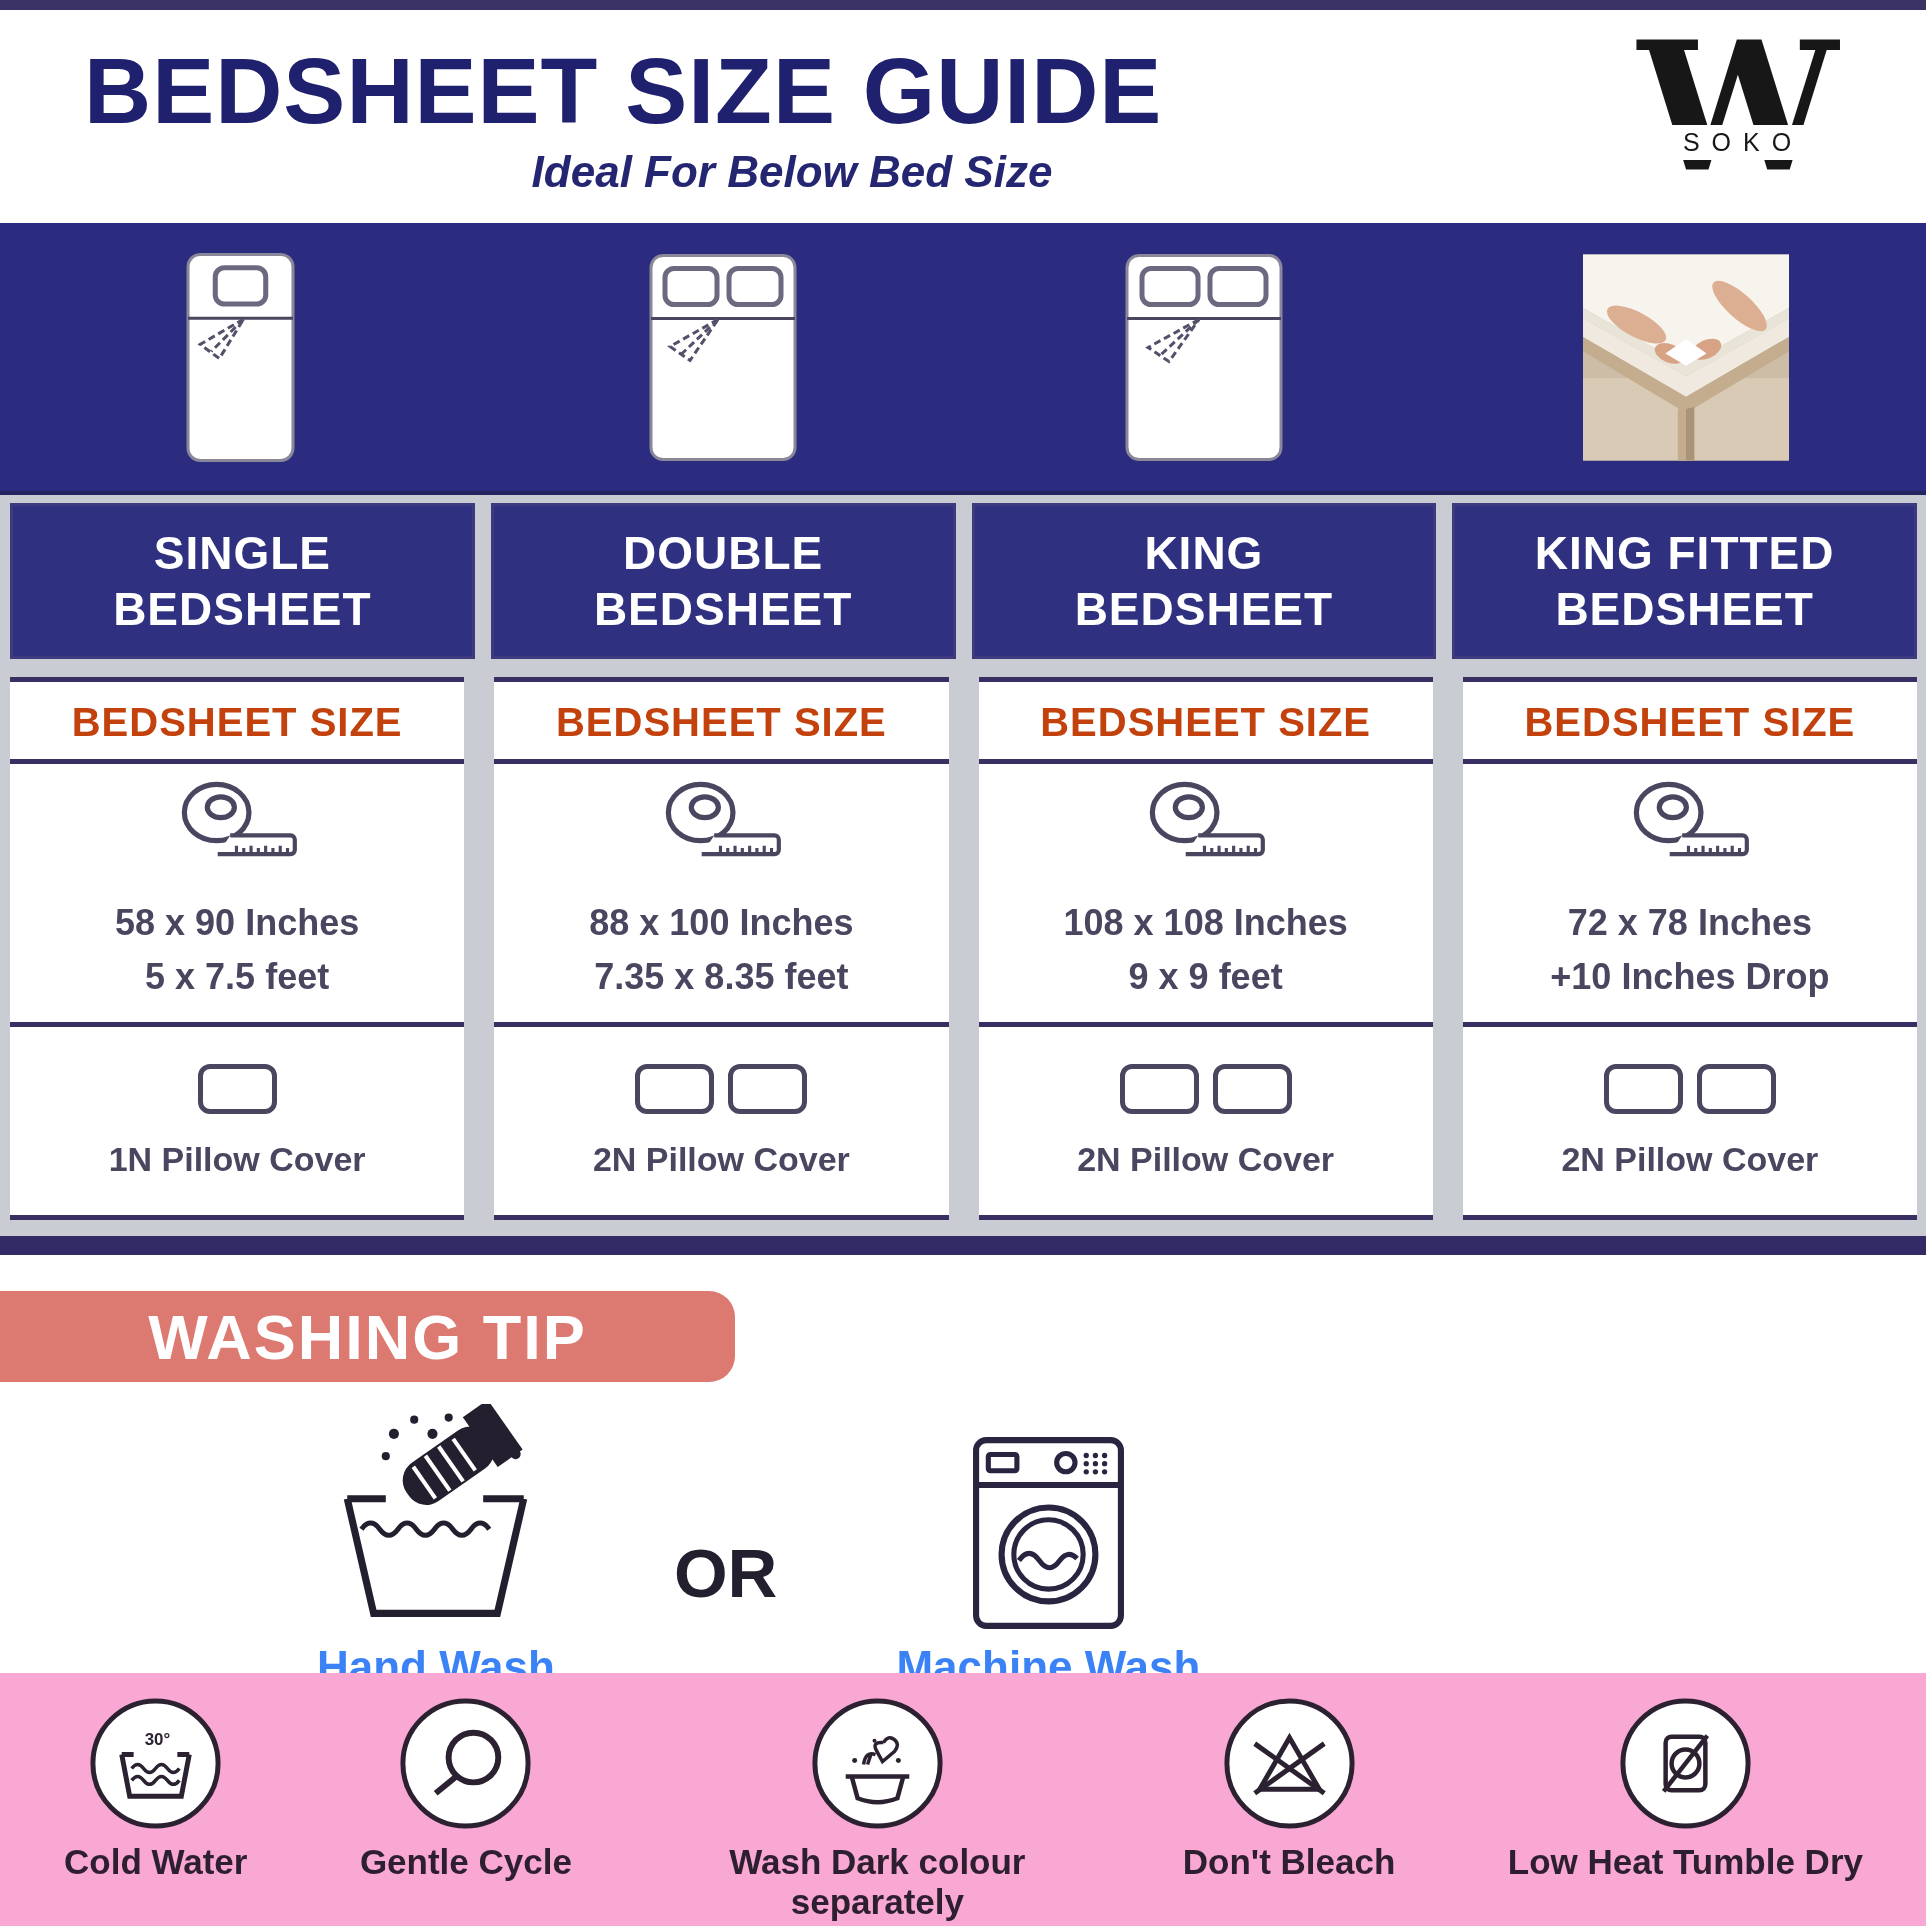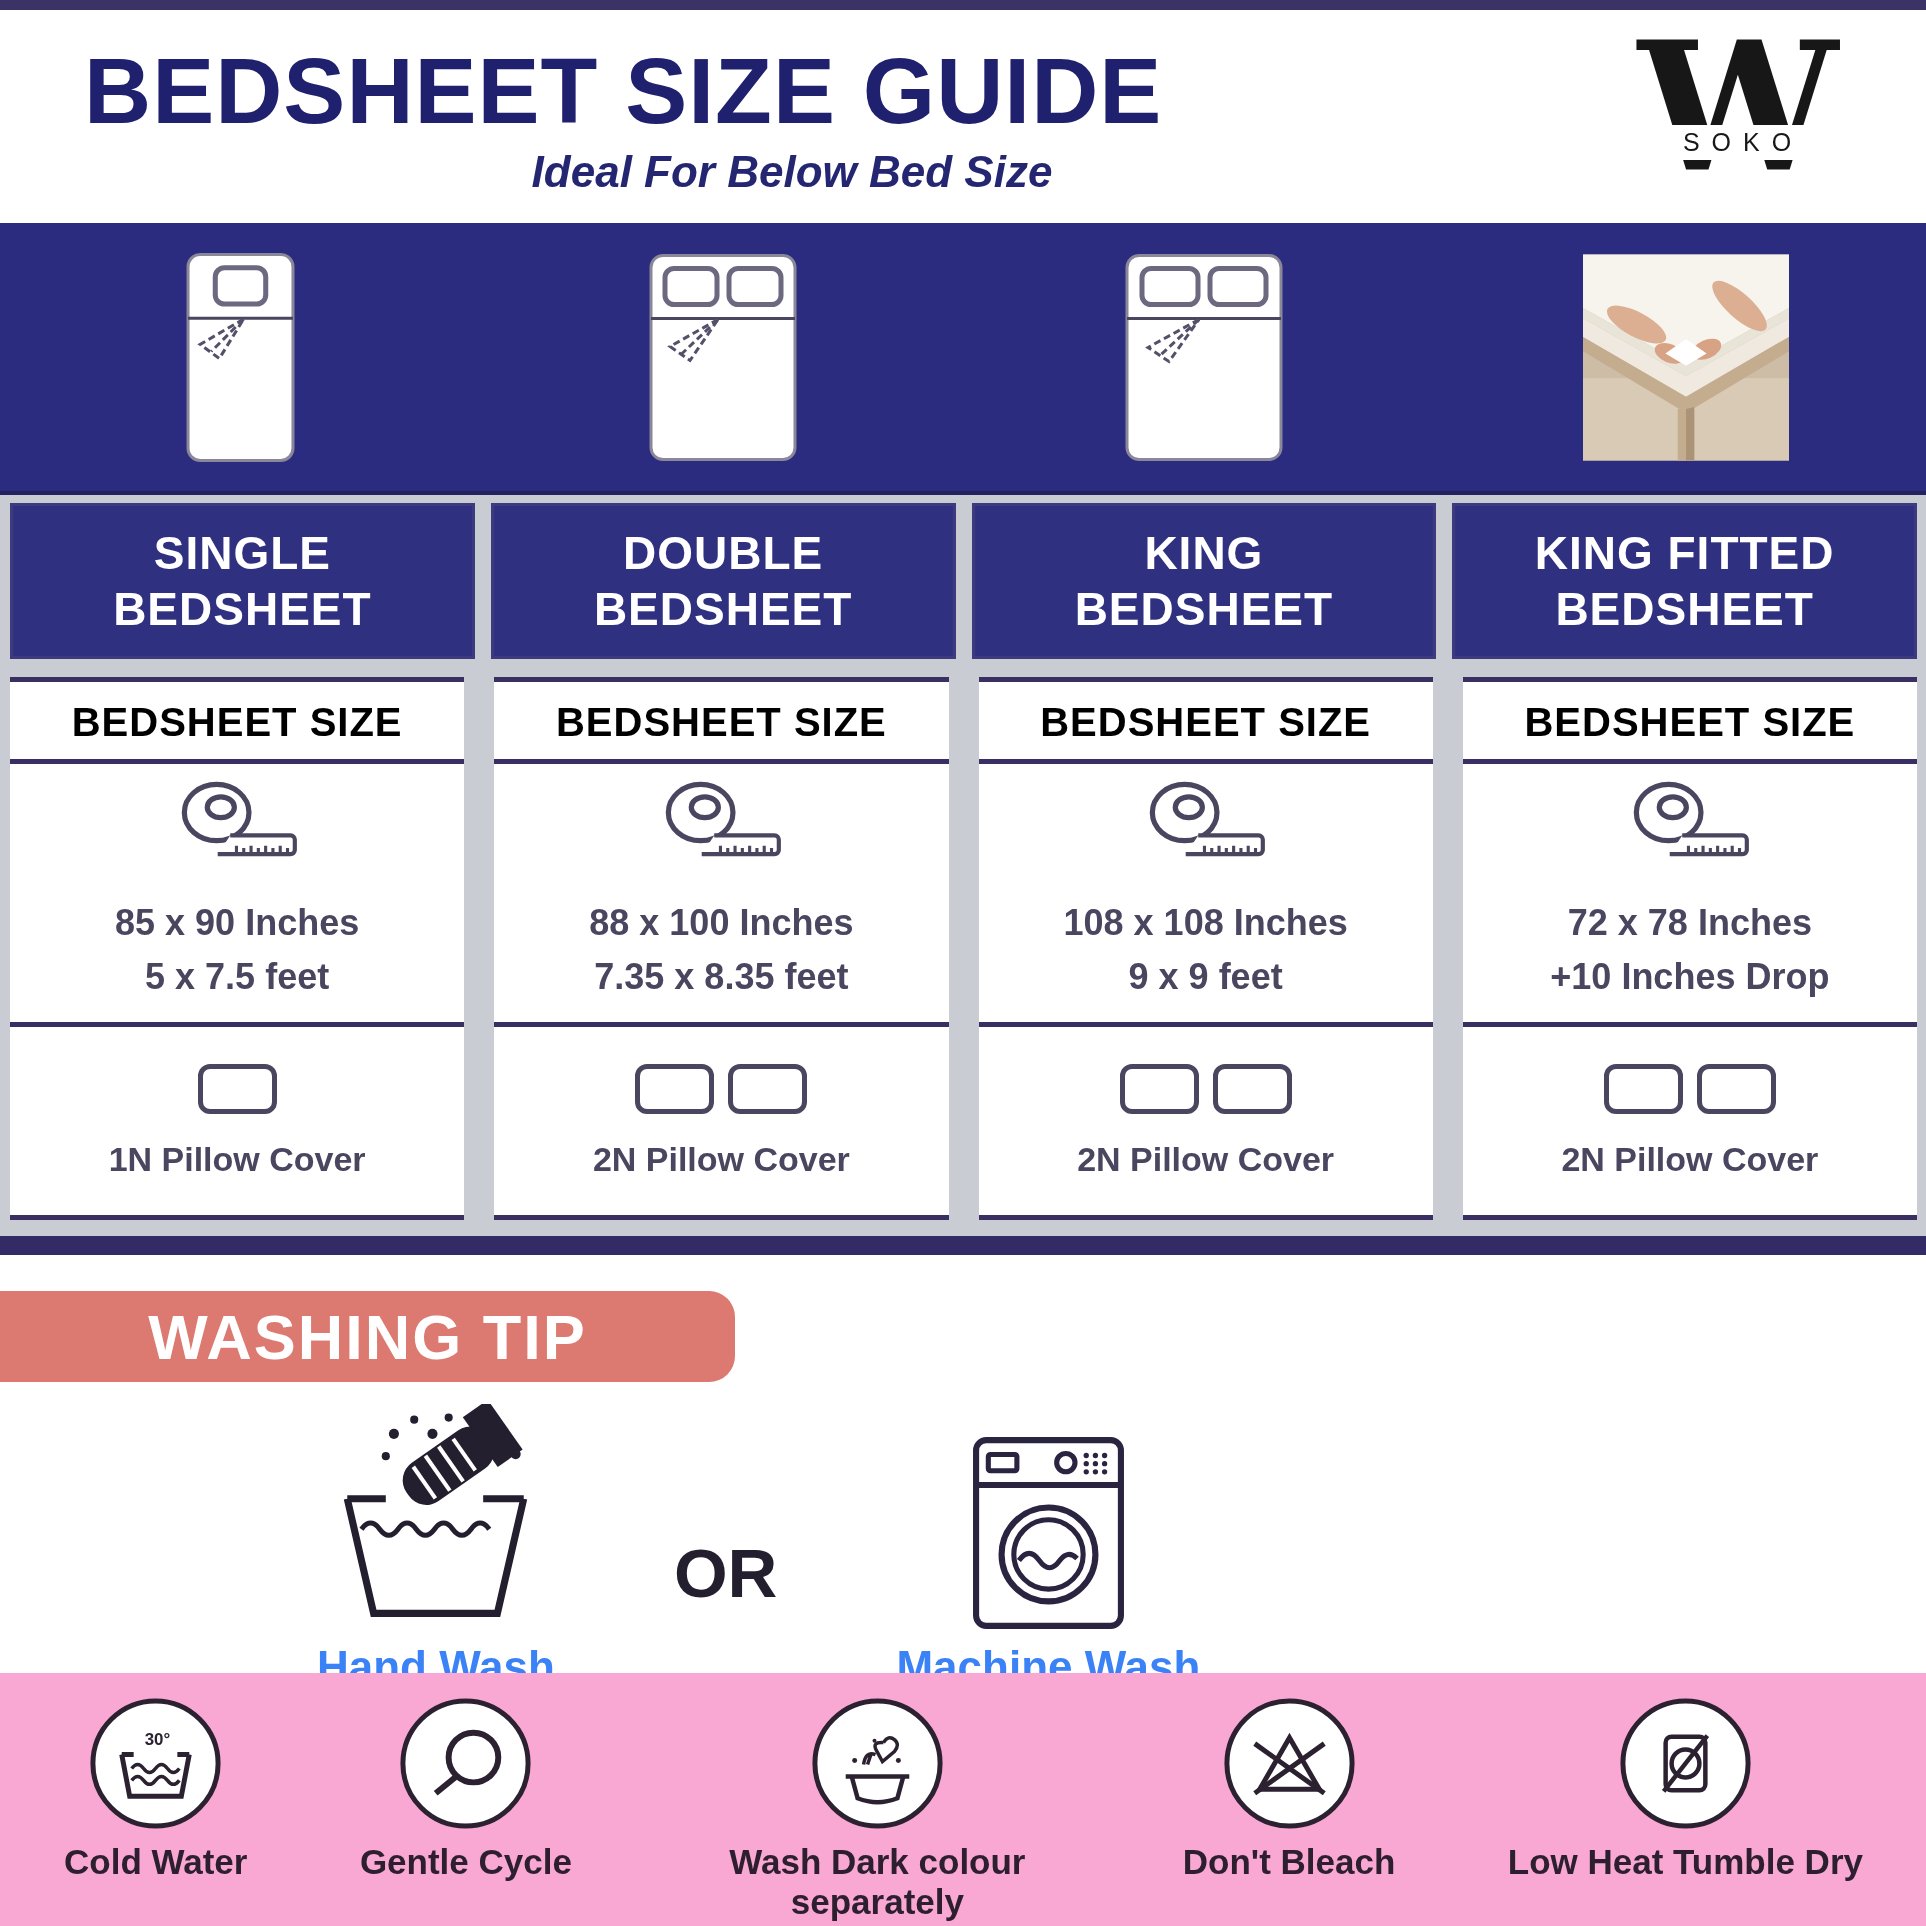--- a/index.html
+++ b/index.html
@@ -26,21 +26,21 @@
 
   
   .grid { position:absolute; top:495px; left:0; right:0; height:741px; background:#c9ccd3; padding:8px 10px; }
   .col-headers { display:flex; gap:16px; height:156px; }
   .col-header { flex:1; background:#2f3080; border:3px solid #3d3a80; color:#ffffff; display:flex;
                 flex-direction:column; align-items:center; justify-content:center;
                 font-weight:bold; font-size:46px; line-height:1.22; letter-spacing:1px; text-align:center; }
   .cards { display:flex; gap:30px; margin-top:18px; height:543px; }
   .card { flex:1; background:#ffffff; border-top:5px solid #3a2f63; border-bottom:5px solid #3a2f63;
           display:flex; flex-direction:column; }
-  .card-title { text-align:center; font-weight:bold; font-size:40px; color:#000000; letter-spacing:1px;
+  .card-title { text-align:center; font-weight:bold; font-size:40px; color:#c2410c; letter-spacing:1px;
                 padding:18px 0 14px; border-bottom:5px solid #3a2f63; }
   .card-mid { flex:1; border-bottom:5px solid #3a2f63; display:flex; flex-direction:column;
               align-items:center; justify-content:center; padding:10px 0 18px; }
   .size-lines { margin-top:22px; text-align:center; font-weight:bold; font-size:36px; color:#4b4660; line-height:1.5; }
   .card-pillows { height:188px; display:flex; flex-direction:column; align-items:center; justify-content:center; }
   .pillow-row { display:flex; gap:14px; }
   .pillow-icon { width:79px; height:50px; border:5px solid #4b4660; border-radius:12px; background:#fff; }
   .pillow-label { margin-top:26px; font-weight:bold; font-size:34px; color:#4b4660;text-align:right; }
 
   
@@ -155,21 +155,21 @@
       <div class="card">
         <div class="card-title">BEDSHEET SIZE</div>
         <div class="card-mid">
           <svg width="139" height="99" viewBox="0 0 130 95">
             <ellipse cx="45" cy="36" rx="31" ry="27" fill="#ffffff" stroke="#4b4660" stroke-width="5"></ellipse>
             <ellipse cx="49" cy="31" rx="13" ry="10" fill="#ffffff" stroke="#4b4660" stroke-width="5"></ellipse>
             <path d="M58 58 h58 a4 4 0 0 1 4 4 v10 a4 4 0 0 1 -4 4 h-70" fill="#ffffff" stroke="#4b4660" stroke-width="4"></path>
             <path d="M64 68 v8 M71 70 v6 M78 68 v8 M85 70 v6 M92 68 v8 M99 70 v6 M106 68 v8 M113 70 v6" stroke="#4b4660" stroke-width="3"></path>
           </svg>
           <div class="size-lines">
-            <div>85 x 90 Inches</div>
+            <div>58 x 90 Inches</div>
             <div>5 x 7.5 feet</div>
           </div>
         </div>
         <div class="card-pillows">
           <div class="pillow-row">
             <span class="pillow-icon"></span>
           </div>
           <div class="pillow-label">1N Pillow Cover</div>
         </div>
       </div>

